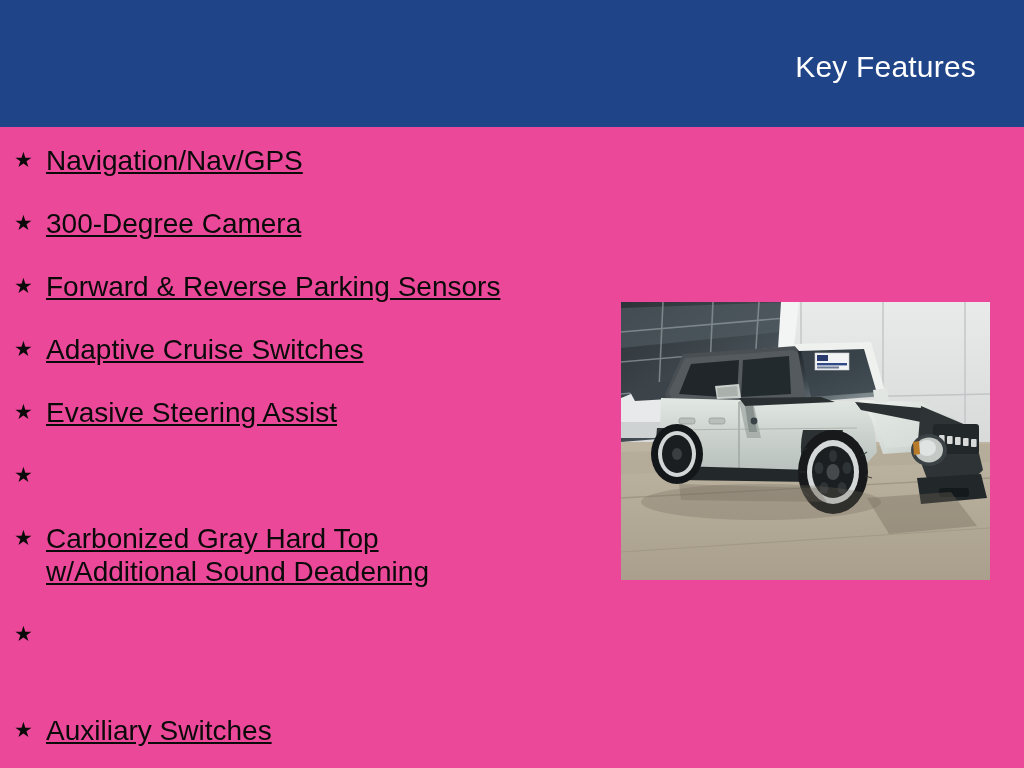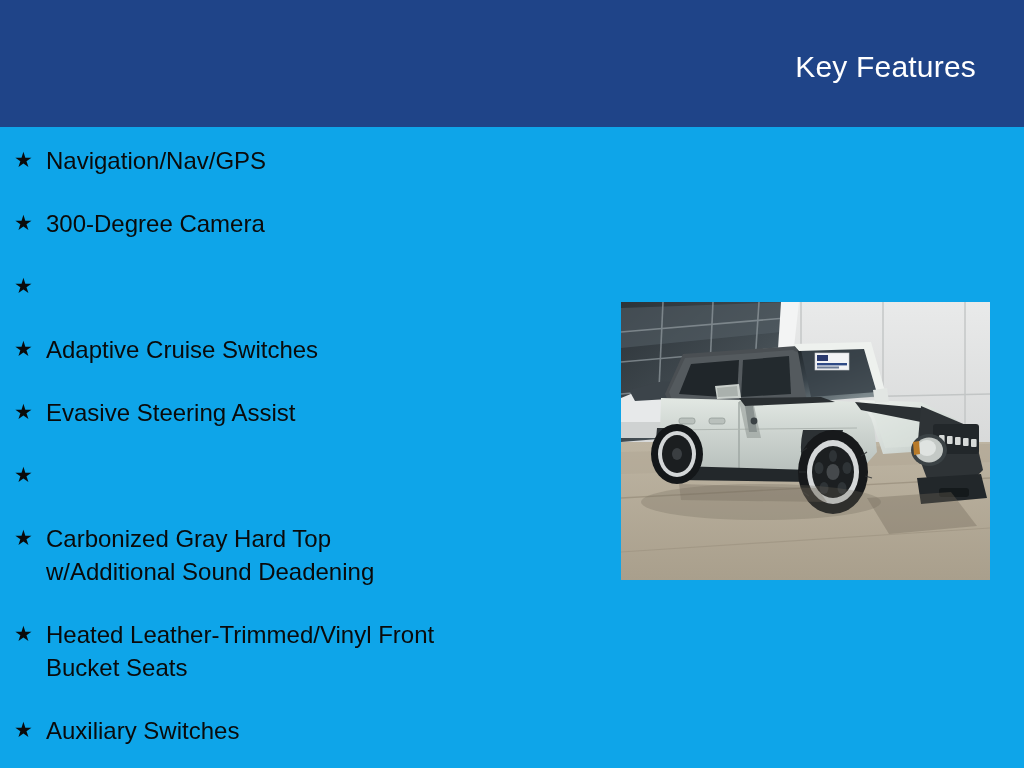--- a/index.html
+++ b/index.html
@@ -13,21 +13,21 @@
     overflow: hidden;
     background: #ffffff;
     font-family: "Liberation Sans", sans-serif;
     -webkit-font-smoothing: antialiased;
   }
 
   #slide {
     position: relative;
     width: 1024px;
     height: 768px;
-    background: #0ea5e9;
+    background: #ec4899;
   }
 
   
   #header-band {
     position: absolute;
     left: 0;
     top: 0;
     width: 1024px;
     height: 127px;
     background: #1f4488;
@@ -70,25 +70,26 @@
     width: 32px;
     font-size: 21px;
     line-height: 33px;
     color: #0a0a0a;
     text-align: left;
     font-family: "DejaVu Sans", sans-serif;
     user-select: none;
   }
   .feature-text {
     flex: 1 1 auto;
-    font-size: 24px;
+    font-size: 28px;
     line-height: 33px;
     color: #0a0a0a;
     font-family: "Liberation Sans", sans-serif;
     white-space: pre-line;
+    text-decoration: underline;
   }
 
   
   .feature-item.one-line { height: 63px; padding-top: 17px; }
   .feature-item.two-line { height: 96px; padding-top: 17px; }
 
   
   #vehicle-photo {
     position: absolute;
     left: 621px;
@@ -120,20 +121,21 @@
       <span class="feature-text">Navigation/Nav/GPS</span>
     </li>
 
     <li class="feature-item one-line">
       <span class="feature-bullet">★</span>
       <span class="feature-text">300-Degree Camera</span>
     </li>
 
     <li class="feature-item one-line">
       <span class="feature-bullet">★</span>
+      <span class="feature-text">Forward &amp; Reverse Parking Sensors</span>
     </li>
 
     <li class="feature-item one-line">
       <span class="feature-bullet">★</span>
       <span class="feature-text">Adaptive Cruise Switches</span>
     </li>
 
     <li class="feature-item one-line">
       <span class="feature-bullet">★</span>
       <span class="feature-text">Evasive Steering Assist</span>
@@ -144,22 +146,20 @@
     </li>
 
     <li class="feature-item two-line">
       <span class="feature-bullet">★</span>
       <span class="feature-text">Carbonized Gray Hard Top
 w/Additional Sound Deadening</span>
     </li>
 
     <li class="feature-item two-line">
       <span class="feature-bullet">★</span>
-      <span class="feature-text">Heated Leather-Trimmed/Vinyl Front
-Bucket Seats</span>
     </li>
 
     <li class="feature-item one-line">
       <span class="feature-bullet">★</span>
       <span class="feature-text">Auxiliary Switches</span>
     </li>
 
   </ul>
 
   <div id="vehicle-photo">

